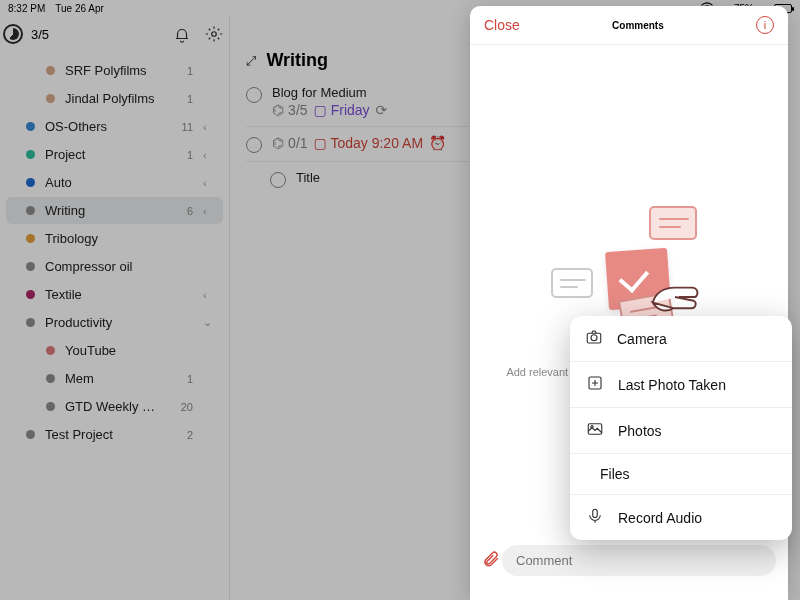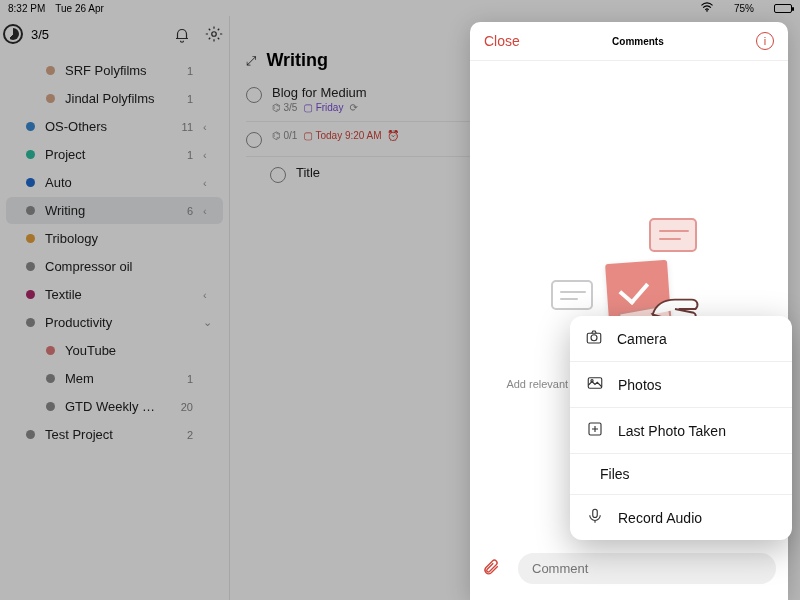--- a/index.html
+++ b/index.html
@@ -36,32 +36,32 @@
   .main-top { height: 30px; display:flex; align-items:center; justify-content:center; color:#bfbfbf; }
   .main-header { display:flex; align-items:center; gap:10px; padding: 4px 16px 8px 16px; }
   .expand-icon { font-size: 13px; color:#333; }
   .main-title { font-size: 18px; font-weight: 700; }
 
   .task { display:flex; align-items:flex-start; gap:10px; padding: 6px 16px; }
   .task.indent { padding-left: 40px; }
   .check-circle { width: 16px; height:16px; border:1.5px solid #8a8a8a; border-radius:50%; margin-top:2px; flex:0 0 auto; }
   .task-body { display:flex; flex-direction:column; gap:2px; }
   .task-title { font-size: 13px; color:#222; }
-  .task-meta { display:flex; gap:6px; align-items:center; font-size: 10px; }
+  .task-meta { display:flex; gap:6px; align-items:center; font-size: 14px; }
   .meta-sub { color:#888; }
   .meta-date-friday { color:#7b4dd6; display:flex; align-items:center; gap:3px; }
   .meta-date-today { color:#d1453b; display:flex; align-items:center; gap:3px; }
   .repeat { color:#888; }
   .task-sep { border:none; border-top:1px solid #eee; margin: 2px 16px; }
 
   
   .dim { position:absolute; inset:0; background: rgba(0,0,0,0.28); }
 
   
-  .panel { position:absolute; top:22px; right:12px; width:318px; bottom:0; background:#fff; border-radius:10px 10px 0 0; box-shadow: 0 4px 24px rgba(0,0,0,0.2); display:flex; flex-direction:column; overflow:hidden;justify-content:flex-end; }
+  .panel { position:absolute; top:6px; right:12px; width:318px; bottom:0; background:#fff; border-radius:10px 10px 0 0; box-shadow: 0 4px 24px rgba(0,0,0,0.2); display:flex; flex-direction:column; overflow:hidden;justify-content:flex-end; }
   .panel-header { display:flex; align-items:center; padding: 10px 14px; border-bottom:1px solid #eee; }
   .panel-close { color:#d1453b; font-size:14px; }
   .panel-title { flex:1; text-align:center; font-weight:600; font-size:10px; }
   .panel-info { width:18px; height:18px; border:1.5px solid #d1453b; border-radius:50%; color:#d1453b; font-size:11px; display:flex; align-items:center; justify-content:center; }
 
   .panel-body { flex:1; display:flex; flex-direction:column; align-items:center; justify-content:center; gap:14px; padding: 10px; }
   .illus { width:160px; height:150px; position:relative; }
   .note1 { position:absolute; left:58px; top:48px; width:62px; height:58px; background:#e88a84; border-radius:3px; transform:rotate(-4deg); box-shadow:0 2px 6px rgba(0,0,0,0.1);}
   .note1::after { content:""; position:absolute; left:14px; top:18px; width:22px; height:14px; border-left:4px solid #fff; border-bottom:4px solid #fff; transform:rotate(-45deg);}
   .bubble1 { position:absolute; right:12px; top:4px; width:48px; height:34px; border:2px solid #e39893; border-radius:5px; background:#f9e3e1;}
@@ -71,21 +71,21 @@
   .bubble2::before,.bubble2::after{content:"";position:absolute;left:7px;height:2px;background:#c9cbcc;border-radius:1px;}
   .bubble2::before{top:9px;width:26px;} .bubble2::after{top:16px;width:18px;}
   .note2 { position:absolute; left:72px; top:94px; width:52px; height:40px; border:2px solid #d58f89; background:#f6d8d5; transform:rotate(-10deg); border-radius:2px;}
   .note2::before,.note2::after{content:"";position:absolute;left:8px;height:2px;background:#d58f89;border-radius:1px;}
   .note2::before{top:10px;width:34px;} .note2::after{top:18px;width:26px;}
   .hand { position:absolute; right:6px; top:72px; width:56px; height:46px; }
   .hand svg { width:100%; height:100%; stroke:#6b3a37; fill:#fff; stroke-width:2; }
 
   .empty-text { font-size:11px; color:#888; text-align:center; }
 
-  .panel-footer { display:flex; align-items:center; gap:18px; padding: 10px 12px 16px 12px; }
+  .panel-footer { display:flex; align-items:center; gap:2px; padding: 10px 12px 24px 12px; }
   .clip { color:#d1453b; }
   .comment-input { flex:1; background:#efefef; border:none; border-radius:16px; padding:8px 14px; font-size:13px; color:#333; }
 
   
   .popup { position:absolute; right:8px; bottom:60px; width:222px; background:#fff; border-radius:12px; box-shadow:0 10px 34px rgba(0,0,0,0.28); overflow:hidden; }
   .popup-item { display:flex; align-items:center; gap:14px; padding:12px 16px; font-size:14px; color:#111; border-top:1px solid #eee; }
   .popup-item:first-child { border-top:none;padding-left:15px; }
   .popup-item svg { width:18px; height:18px; stroke:#333; fill:none; stroke-width:1.5; }
   .popup-item .apple { font-size:15px; color:#222; width:18px; text-align:center;}
 </style>
@@ -290,34 +290,34 @@
     <div class="popup-item">
       <span><svg viewBox="0 0 24 24">
           <rect x="3" y="7" width="18" height="13" rx="2"></rect>
           <circle cx="12" cy="13" r="4"></circle>
           <path d="M9 7l1.5-3h3L15 7"></path>
         </svg></span>
       <span>Camera</span>
     </div>
     <div class="popup-item">
       <span><svg viewBox="0 0 24 24">
+          <rect x="4" y="4" width="16" height="16" rx="2"></rect>
+          <path d="M12 8v8M8 12h8"></path>
+        </svg></span>
+      <span>Last Photo Taken</span>
+    </div>
+    <div class="popup-item">
+      <span><svg viewBox="0 0 24 24">
           <rect x="3" y="5" width="18" height="14" rx="2"></rect>
           <path d="M3 15l5-5 4 4 3-3 6 6"></path>
           <circle cx="8" cy="9" r="1.5"></circle>
         </svg></span>
       <span>Photos</span>
     </div>
     <div class="popup-item">
-      <span><svg viewBox="0 0 24 24">
-          <rect x="4" y="4" width="16" height="16" rx="2"></rect>
-          <path d="M12 8v8M8 12h8"></path>
-        </svg></span>
-      <span>Last Photo Taken</span>
-    </div>
-    <div class="popup-item">
       <span><span class="apple"></span></span>
       <span>Files</span>
     </div>
     <div class="popup-item">
       <span><svg viewBox="0 0 24 24">
           <rect x="9" y="3" width="6" height="11" rx="3"></rect>
           <path d="M5 11a7 7 0 0 0 14 0M12 18v3"></path>
         </svg></span>
       <span>Record Audio</span>
     </div>

